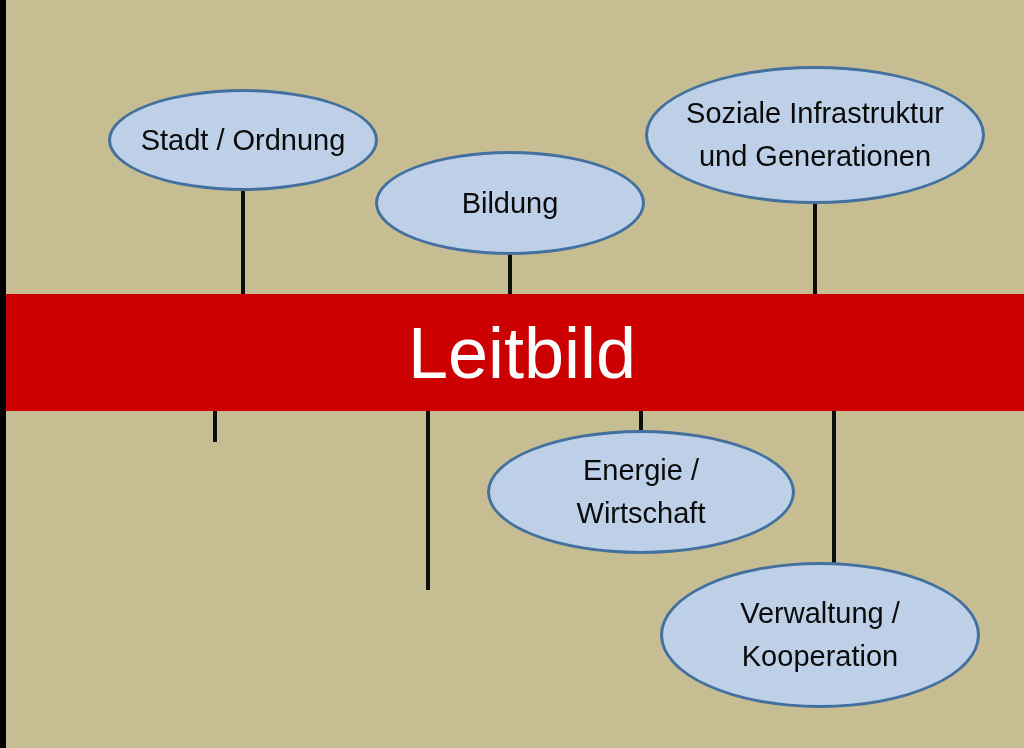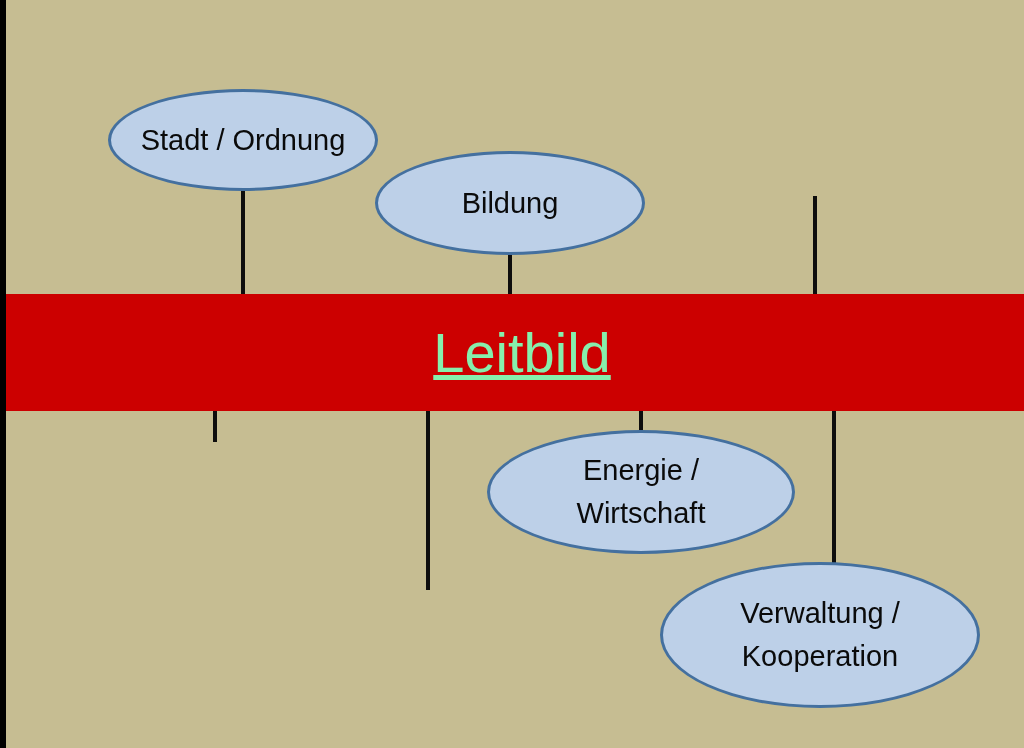--- a/index.html
+++ b/index.html
@@ -40,28 +40,27 @@
     top: 294px;
     width: 1024px;
     height: 117px;
     background: #cc0000;
     z-index: 10;
     display: flex;
     align-items: center;
     justify-content: center;
   }
   .band-title {
-    color: #86efac;
-    font-size: 56px;
+    color: #ffffff;
+    font-size: 72px;
     line-height: 1;
     font-weight: 400;
     letter-spacing: 0px;
     padding-left: 20px;
     white-space: nowrap;
-    text-decoration: underline;
   }
   .node {
     position: absolute;
     box-sizing: border-box;
     border-radius: 50%;
     background: #bdd0e8;
     border: 3px solid #44709f;
     display: flex;
     align-items: center;
     justify-content: center;
@@ -94,20 +93,24 @@
   <div class="connector" style="left:832px; top:406px; height:164px;"></div>
 
   <div class="node" style="left:108px; top:89px; width:270px; height:102px;">
     <span class="node-label">Stadt / Ordnung</span>
   </div>
 
   <div class="node" style="left:375px; top:151px; width:270px; height:104px;">
     <span class="node-label">Bildung</span>
   </div>
 
+  <div class="node two-line" style="left:645px; top:66px; width:340px; height:138px;">
+    <span class="node-label">Soziale Infrastruktur
+und Generationen</span>
+  </div>
 
   <div class="band">
     <span class="band-title">Leitbild</span>
   </div>
 
 
 
   <div class="node two-line" style="left:660px; top:562px; width:320px; height:146px;">
     <span class="node-label">Verwaltung /
 Kooperation</span>

